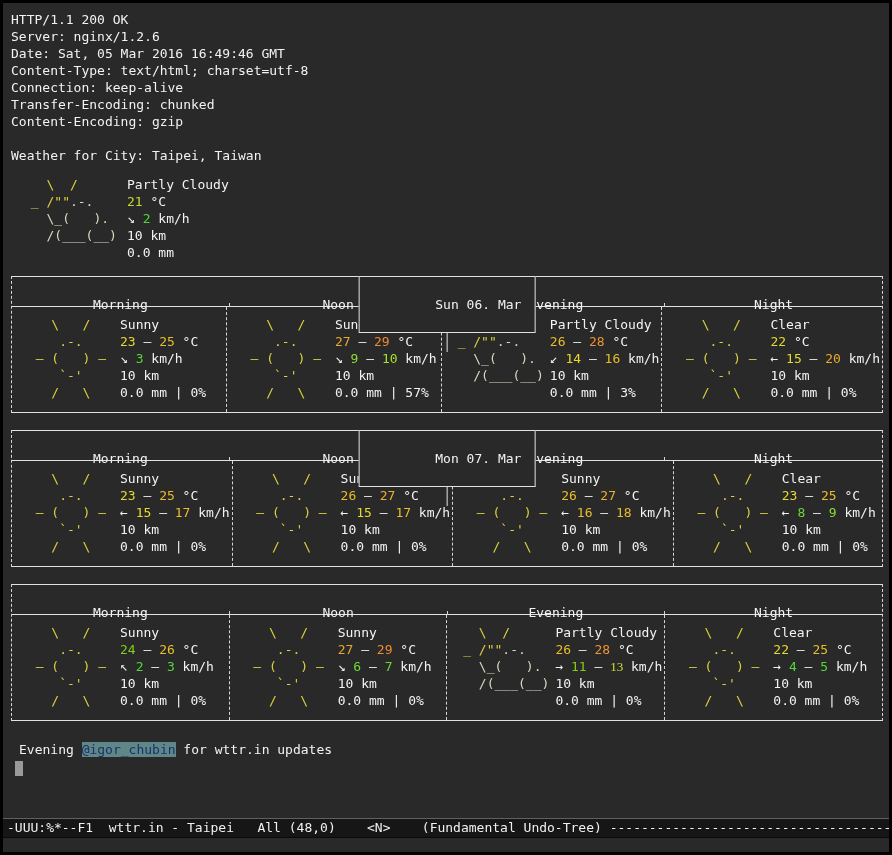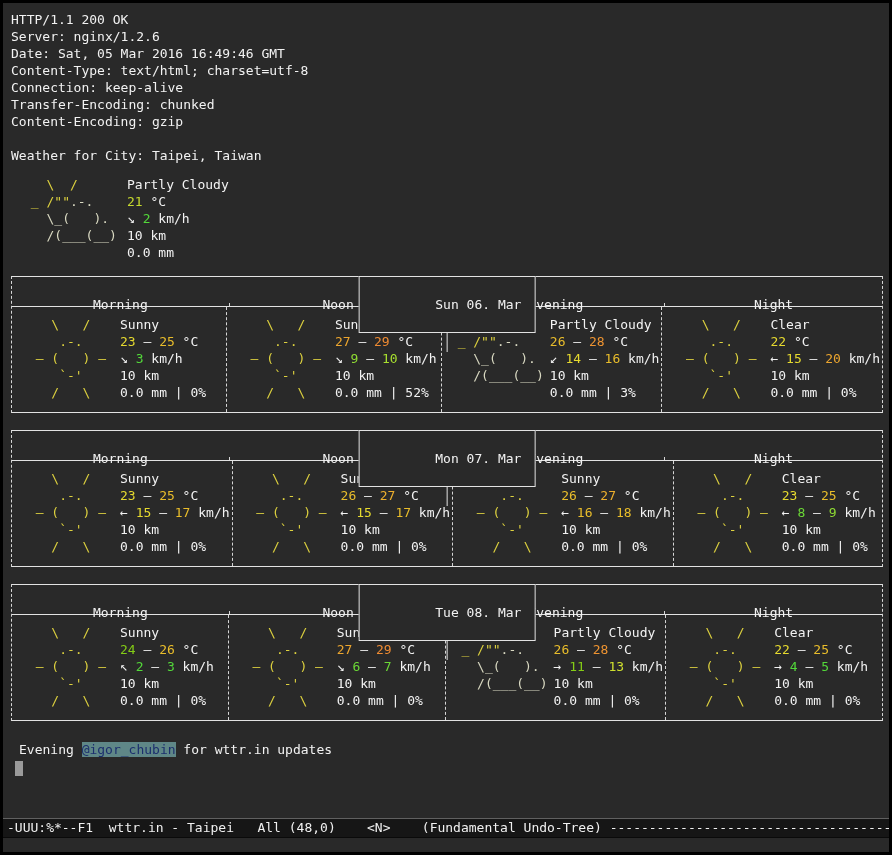--- a/index.html
+++ b/index.html
@@ -102,21 +102,21 @@
               <div class="ln">0.0 mm | 0%</div>
             </div>
           </div>
           <div class="cell">
             <div class="art"><div><span style="color: rgb(221, 209, 63);">    \   /</span></div><div><span style="color: rgb(221, 209, 63);">     .-.</span></div><div><span style="color: rgb(221, 209, 63);">  – (   ) –</span></div><div><span style="color: rgb(221, 209, 63);">     `-'</span></div><div><span style="color: rgb(221, 209, 63);">    /   \</span></div></div>
             <div class="lines">
               <div class="ln">Sunny</div>
               <div class="ln"><span style="color: rgb(237, 166, 46);">27</span><span> – </span><span style="color: rgb(239, 139, 50);">29</span><span> °C</span></div>
               <div class="ln"><span>↘ </span><span style="color: rgb(143, 220, 51);">9</span><span> – </span><span style="color: rgb(168, 224, 47);">10</span><span> km/h</span></div>
               <div class="ln">10 km</div>
-              <div class="ln">0.0 mm | 52%</div>
+              <div class="ln">0.0 mm | 57%</div>
             </div>
           </div>
           <div class="cell">
             <div class="art"><div><span style="color: rgb(221, 209, 63);">   \  /</span></div><div><span style="color: rgb(221, 209, 63);"> _ /""</span><span style="color: rgb(217, 217, 194);">.-.</span></div><div><span style="color: rgb(217, 217, 194);">   \_(   ).</span></div><div><span style="color: rgb(217, 217, 194);">   /(___(__)</span></div></div>
             <div class="lines">
               <div class="ln">Partly Cloudy</div>
               <div class="ln"><span style="color: rgb(233, 189, 43);">26</span><span> – </span><span style="color: rgb(239, 148, 49);">28</span><span> °C</span></div>
               <div class="ln"><span>↙ </span><span style="color: rgb(230, 218, 47);">14</span><span> – </span><span style="color: rgb(233, 189, 43);">16</span><span> km/h</span></div>
               <div class="ln">10 km</div>
               <div class="ln">0.0 mm | 3%</div>
@@ -186,23 +186,20 @@
               <div class="ln"><span>← </span><span style="color: rgb(107, 216, 54);">8</span><span> – </span><span style="color: rgb(143, 220, 51);">9</span><span> km/h</span></div>
               <div class="ln">10 km</div>
               <div class="ln">0.0 mm | 0%</div>
             </div>
           </div>
         </div>
       </div>
     </section>
 
     <section class="day">
-      <div class="datebox">
-        <span>Tue 08. Mar</span>
-      </div>
       <div class="tbl">
         <div class="thead">
           <div class="th">Morning</div>
           <div class="th">Noon</div>
           <div class="th">Evening</div>
           <div class="th">Night</div>
         </div>
         <div class="tbody">
           <div class="cell">
             <div class="art"><div><span style="color: rgb(221, 209, 63);">    \   /</span></div><div><span style="color: rgb(221, 209, 63);">     .-.</span></div><div><span style="color: rgb(221, 209, 63);">  – (   ) –</span></div><div><span style="color: rgb(221, 209, 63);">     `-'</span></div><div><span style="color: rgb(221, 209, 63);">    /   \</span></div></div>
@@ -222,21 +219,21 @@
               <div class="ln"><span>↘ </span><span style="color: rgb(107, 216, 54);">6</span><span> – </span><span style="color: rgb(107, 216, 54);">7</span><span> km/h</span></div>
               <div class="ln">10 km</div>
               <div class="ln">0.0 mm | 0%</div>
             </div>
           </div>
           <div class="cell">
             <div class="art"><div><span style="color: rgb(221, 209, 63);">   \  /</span></div><div><span style="color: rgb(221, 209, 63);"> _ /""</span><span style="color: rgb(217, 217, 194);">.-.</span></div><div><span style="color: rgb(217, 217, 194);">   \_(   ).</span></div><div><span style="color: rgb(217, 217, 194);">   /(___(__)</span></div></div>
             <div class="lines">
               <div class="ln">Partly Cloudy</div>
               <div class="ln"><span style="color: rgb(233, 189, 43);">26</span><span> – </span><span style="color: rgb(239, 148, 49);">28</span><span> °C</span></div>
-              <div class="ln"><span>→ </span><span style="color: #84cc16;">11</span><span> – </span><span style="color: rgb(207, 224, 46);">13</span><span> km/h</span></div>
+              <div class="ln"><span>→ </span><span style="color: #84cc16;">11</span><span> – </span><span style="color: rgb(207, 224, 46); font-family: Liberation Serif, serif;">13</span><span> km/h</span></div>
               <div class="ln">10 km</div>
               <div class="ln">0.0 mm | 0%</div>
             </div>
           </div>
           <div class="cell">
             <div class="art"><div><span style="color: rgb(221, 209, 63);">    \   /</span></div><div><span style="color: rgb(221, 209, 63);">     .-.</span></div><div><span style="color: rgb(221, 209, 63);">  – (   ) –</span></div><div><span style="color: rgb(221, 209, 63);">     `-'</span></div><div><span style="color: rgb(221, 209, 63);">    /   \</span></div></div>
             <div class="lines">
               <div class="ln">Clear</div>
               <div class="ln"><span style="color: rgb(230, 218, 47);">22</span><span> – </span><span style="color: rgb(233, 189, 43);">25</span><span> °C</span></div>
               <div class="ln"><span>→ </span><span style="color: rgb(83, 216, 58);">4</span><span> – </span><span style="color: rgb(83, 216, 58);">5</span><span> km/h</span></div>

